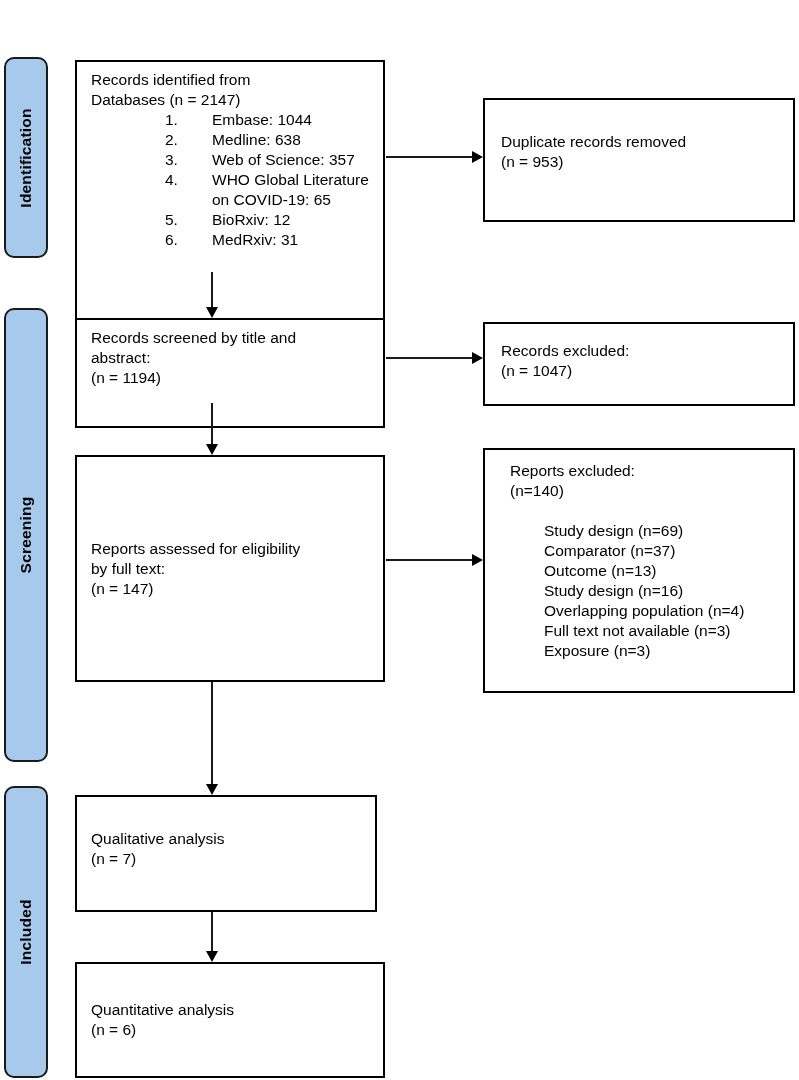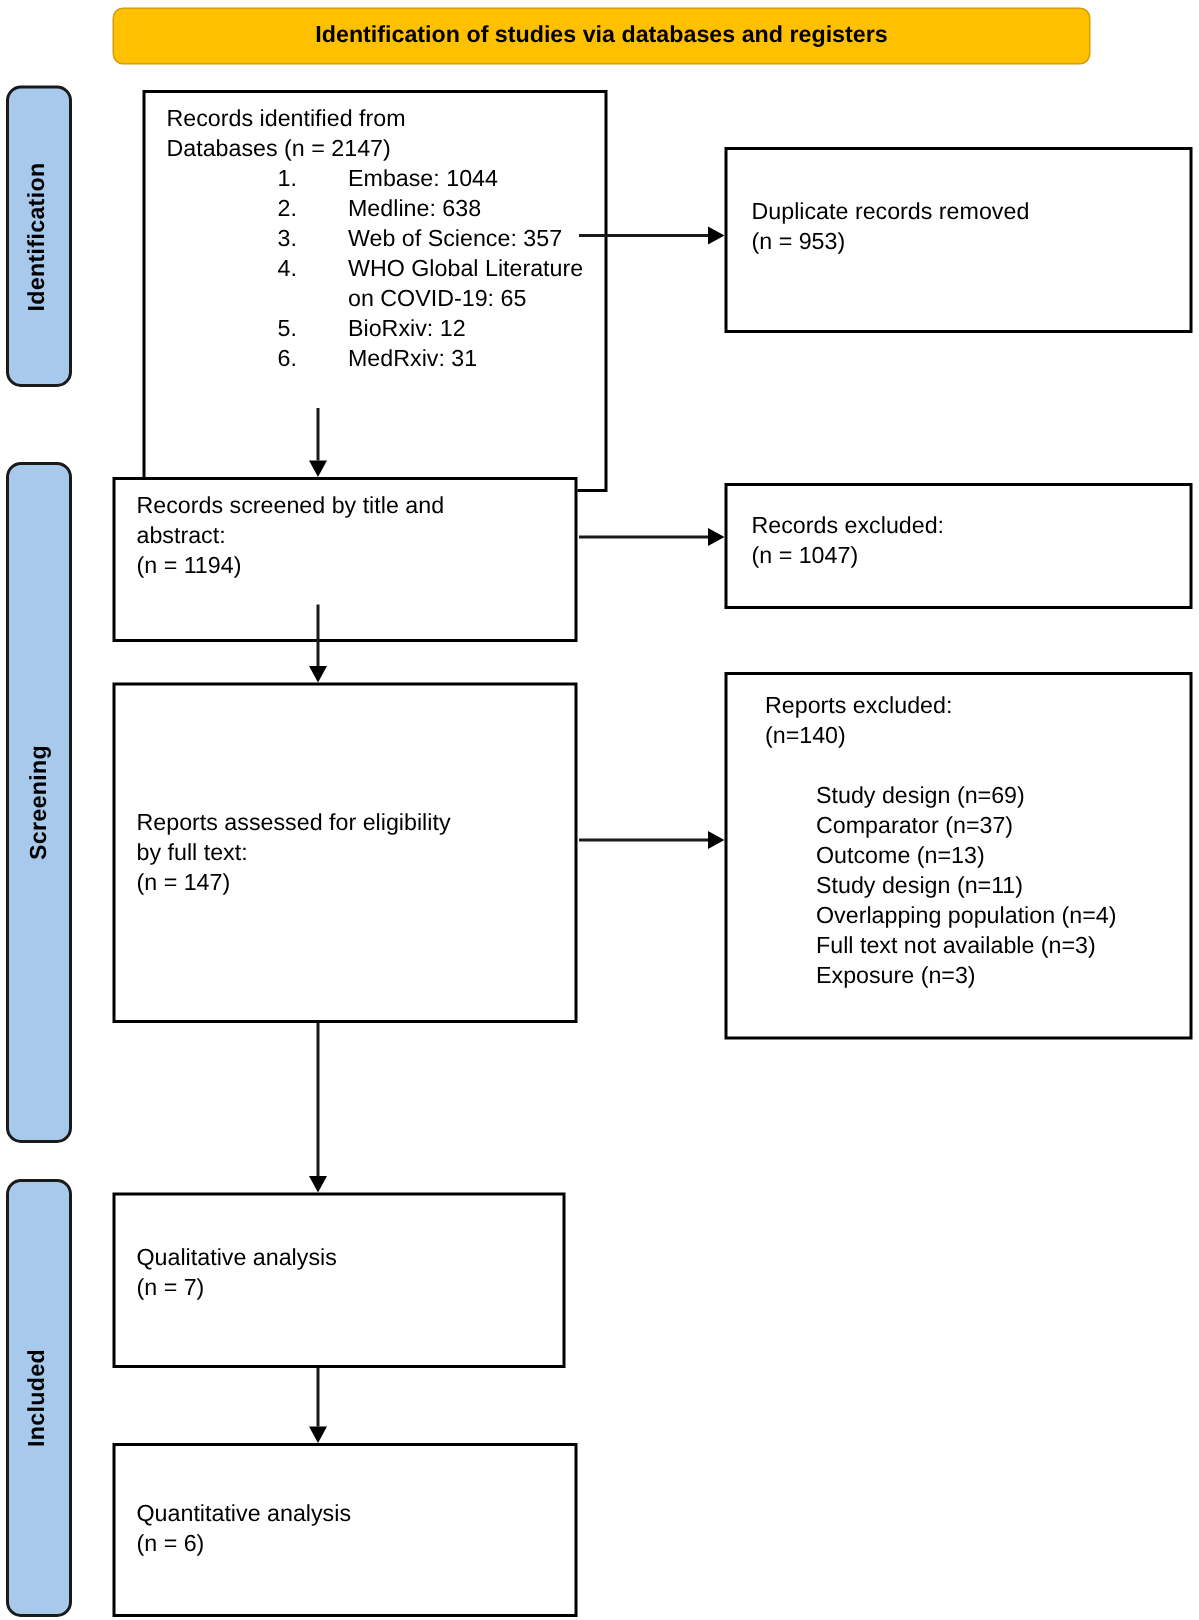--- a/index.html
+++ b/index.html
@@ -50,21 +50,21 @@
   .stage.included       { top: 786px; height: 292px; }
   
   .box {
     position: absolute;
     background: #fff;
     border: 2px solid #000;
     font-size: 15.5px;
     line-height: 20px;
   }
   .box .pad { padding: 8px 14px; }
-  .box-records      { left: 75px;  top: 60px;  width: 310px; height: 268px; margin-left: 20px; }
+  .box-records      { left: 75px;  top: 60px;  width: 310px; height: 268px; }
   .box-duplicates   { left: 483px; top: 98px;  width: 312px; height: 124px; padding: 32px 16px 0 16px; }
   .box-screened     { left: 75px;  top: 318px; width: 310px; height: 110px;  padding: 8px 14px 0 14px; }
   .box-recexcluded  { left: 483px; top: 322px; width: 312px; height: 84px;  padding: 17px 16px 0 16px; }
   .box-assessed     { left: 75px;  top: 455px; width: 310px; height: 227px;
                       display: flex; flex-direction: column; justify-content: center; padding: 0 14px; }
   .box-repexcluded  { left: 483px; top: 448px; width: 312px; height: 245px; padding: 11px 14px 0 25px; }
   .box-qualitative  { left: 75px;  top: 795px; width: 302px; height: 117px; padding: 32px 14px 0 14px; }
   .box-quantitative { left: 75px;  top: 962px; width: 310px; height: 116px; padding: 36px 14px 0 14px; }
   
   .db-list { margin-top: 0; }
@@ -105,23 +105,20 @@
   .ah2 { left: 386px; top: 352px; width: 97px; }
   .ah2 .line { width: 86px; }
   .ah3 { left: 386px; top: 554px; width: 97px; }
   .ah3 .line { width: 86px; }
 </style>
 </head>
 <body>
 
 <div class="canvas">
 
-  <div class="banner">
-    <span>Identification of studies via databases and registers</span>
-  </div>
 
   <div class="stage identification">
     <span>Identification</span>
   </div>
   <div class="stage screening">
     <span>Screening</span>
   </div>
   <div class="stage included">
     <span>Included</span>
   </div>
@@ -181,21 +178,21 @@
     <div>(n = 147)</div>
   </div>
 
   <div class="box box-repexcluded">
     <div>Reports excluded:</div>
     <div>(n=140)</div>
     <div class="reasons">
       <div>Study design (n=69)</div>
       <div>Comparator (n=37)</div>
       <div>Outcome (n=13)</div>
-      <div>Study design (n=11)</div>
+      <div>Study design (n=16)</div>
       <div>Overlapping population (n=4)</div>
       <div>Full text not available (n=3)</div>
       <div>Exposure (n=3)</div>
     </div>
   </div>
 
   <div class="box box-qualitative">
     <div>Qualitative analysis</div>
     <div>(n = 7)</div>
   </div>

